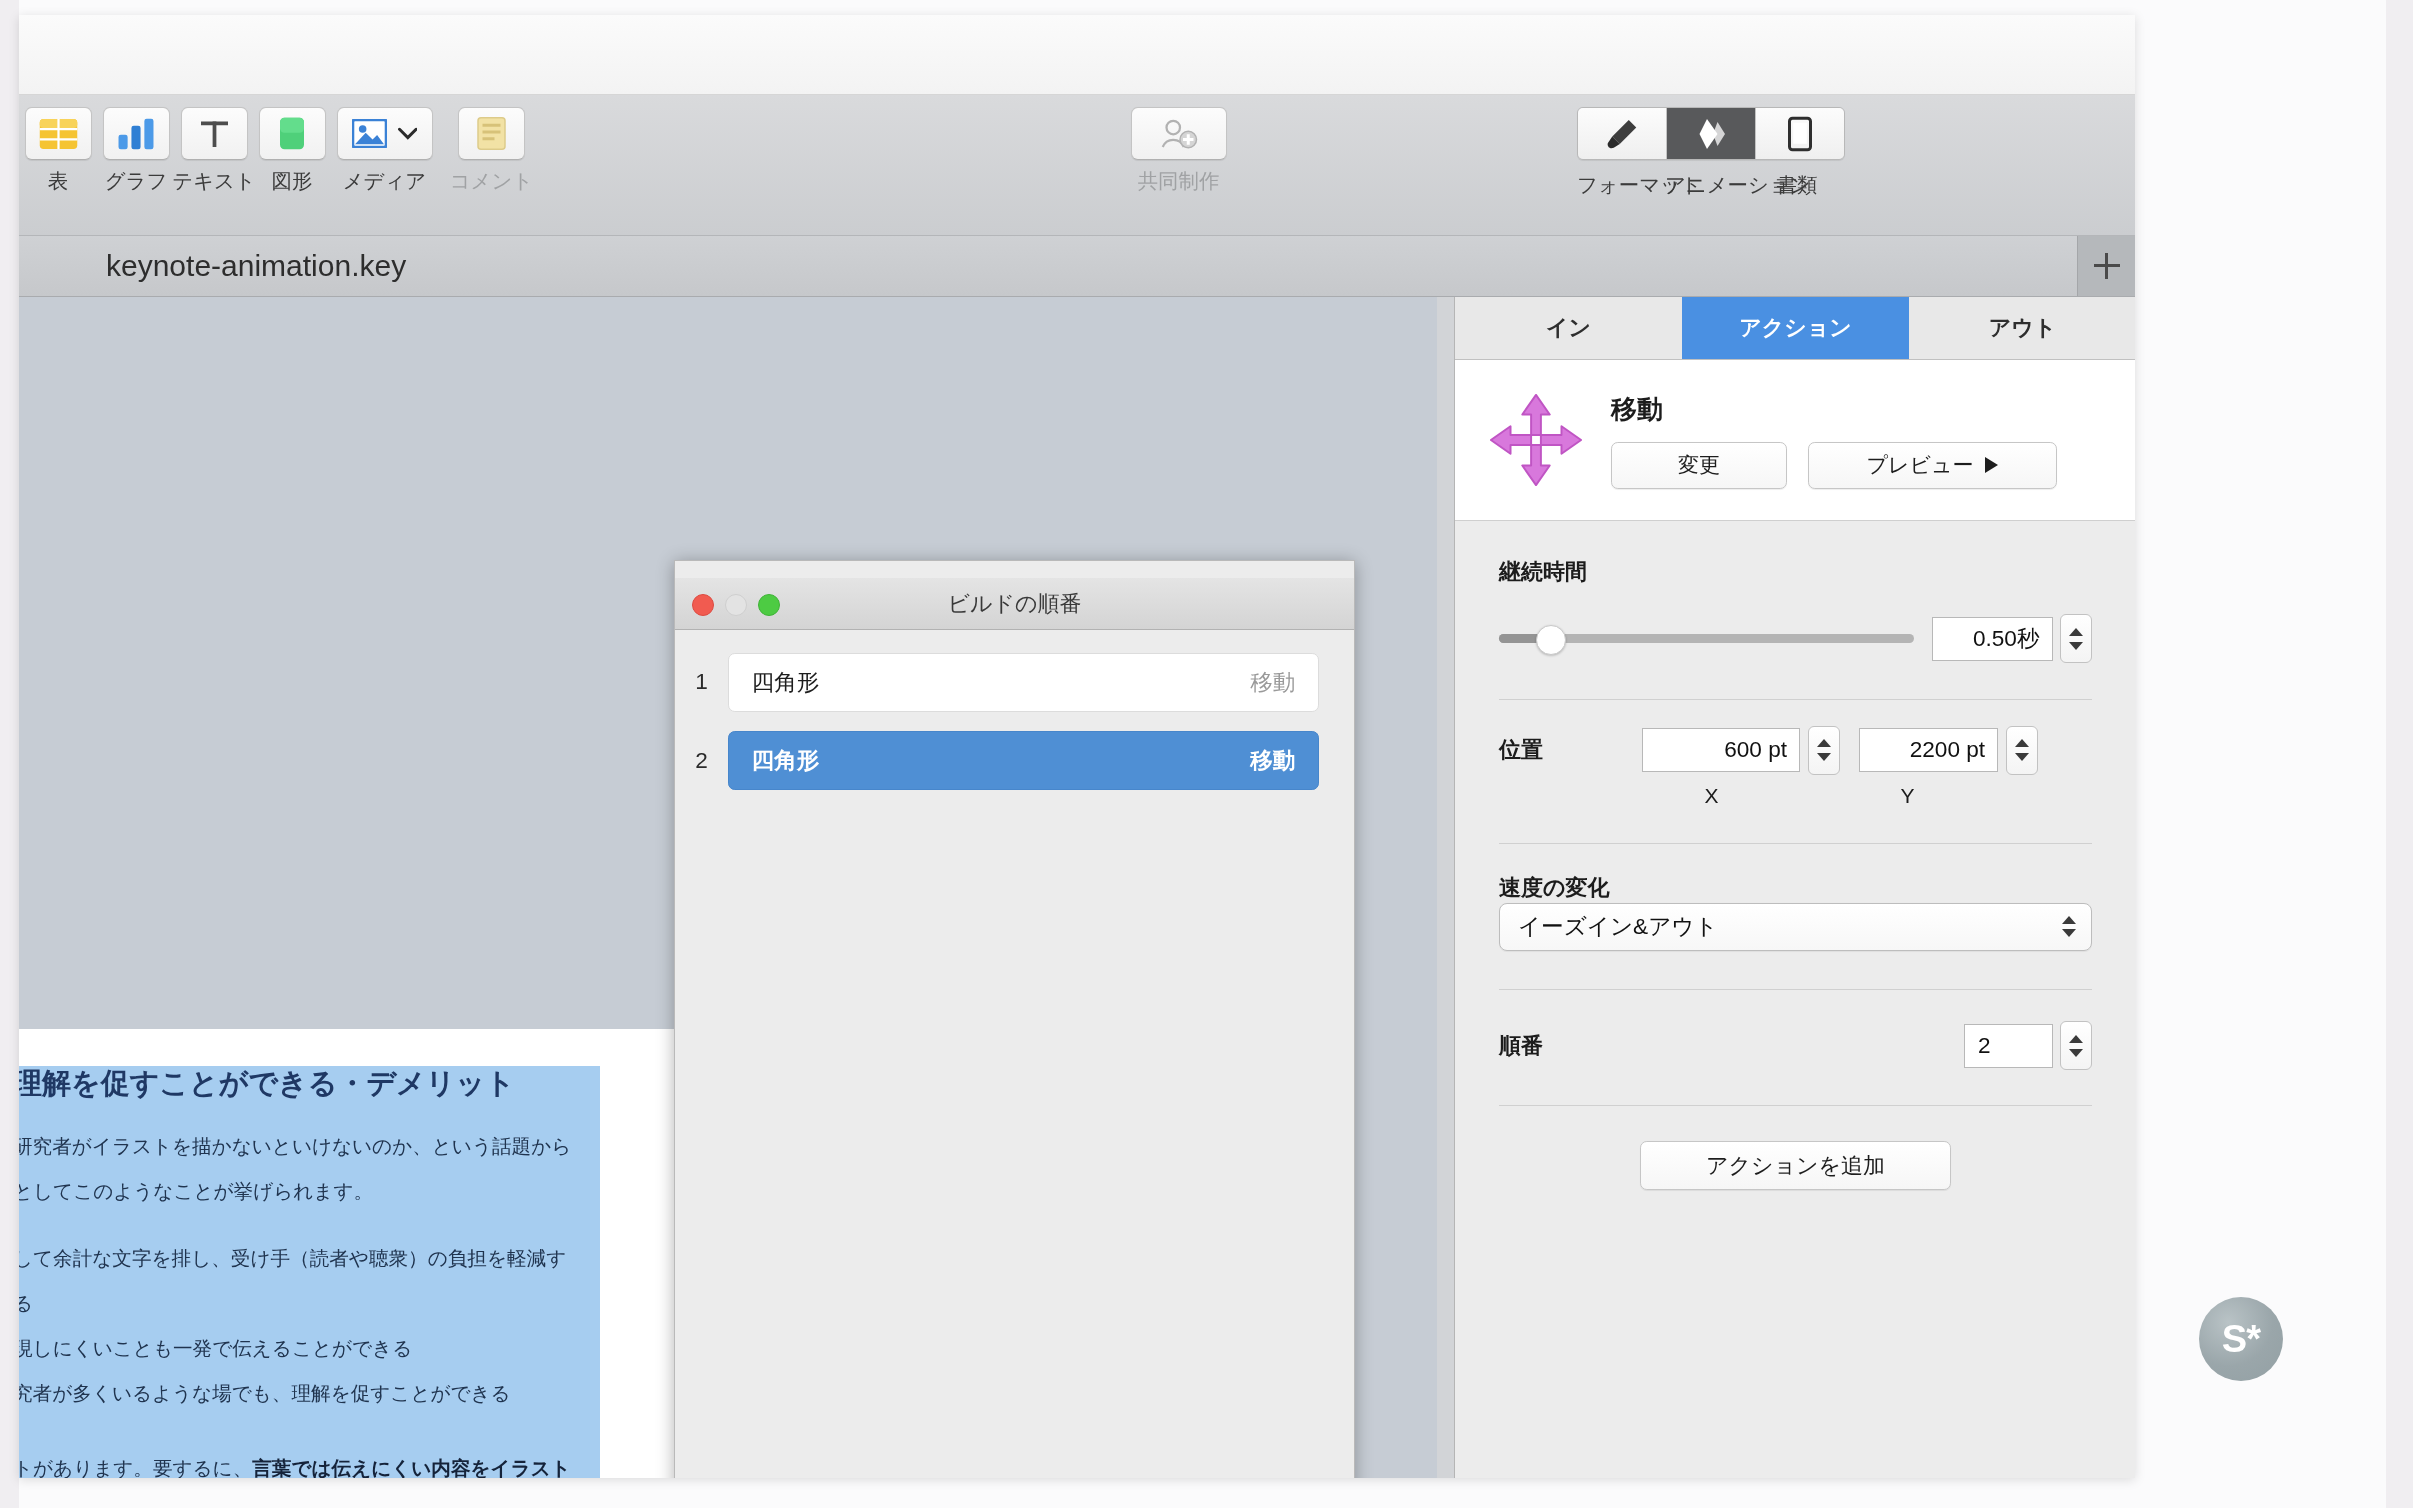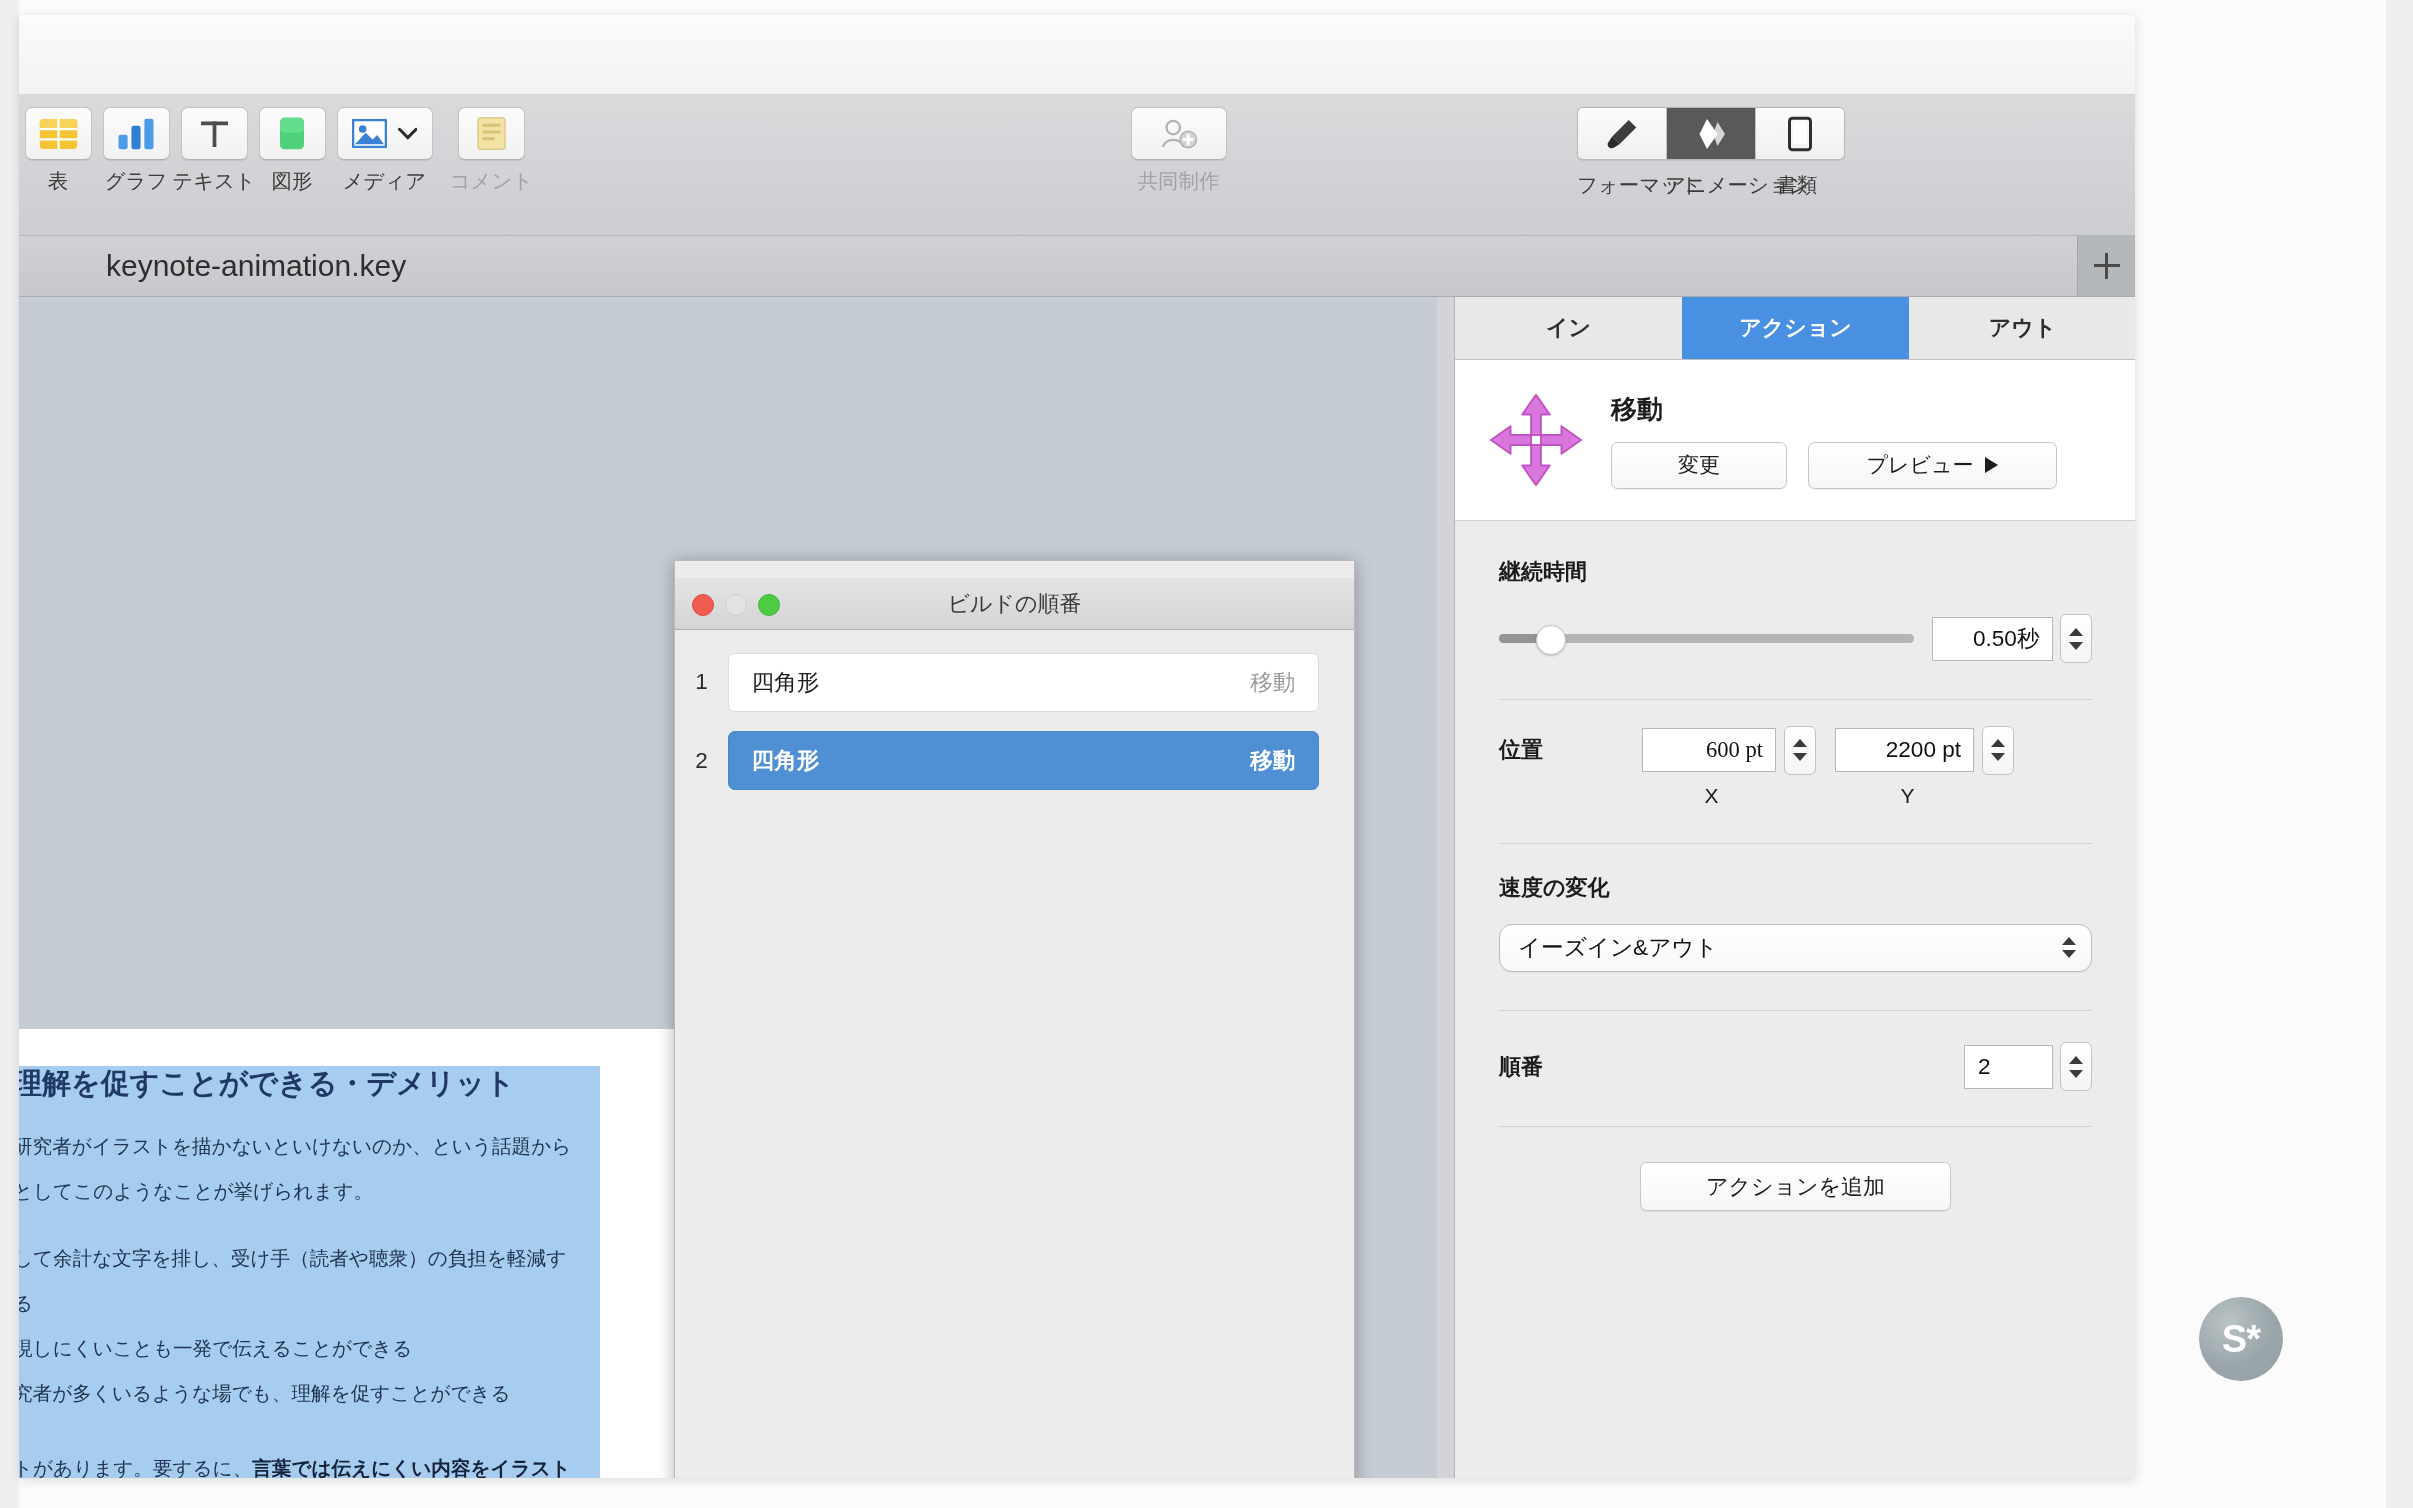--- a/index.html
+++ b/index.html
@@ -302,23 +302,22 @@
   .chev-up { border-bottom: 8.3px solid #3a3a3a; }
   .chev-dn { border-top: 8.3px solid #3a3a3a; }
 
   .pos-row { display: flex; align-items: center; margin-top: 26px; }
   .pos-label { font-size: 22px; color: #1c1c1c; font-weight: bold; width: 128px; }
   .pos-group { display: flex; align-items: center; }
   .axis-labels { display: flex; margin-top: 9px; }
   .axis-l { font-size: 21px; color: #1c1c1c; text-align: center; }
 
   .select-box {
-    margin-top: 21px;
     height: 48px; background: linear-gradient(to bottom,#ffffff 0%,#f7f7f7 100%);
-    border: 0.8px solid #bdbdbd; border-radius: 13px;
+    border: 0.8px solid #bdbdbd; border-radius: 8px;
     box-shadow: 0 0.8px 0.8px rgba(0,0,0,.06);
     display: flex; align-items: center; justify-content: space-between;
     padding: 0 15px 0 18px; box-sizing: border-box;
     font-size: 22.6px; color: #111;
   }
   .sel-chevs { display: flex; flex-direction: column; gap: 5.3px; }
 
   .order-row { display: flex; align-items: center; justify-content: space-between; }
   .order-label { font-size: 22px; color: #1c1c1c; font-weight: bold; }
   .order-field {
@@ -548,21 +547,21 @@
           </div>
         </div>
       </div>
 
       <div class="divider" style="margin-top:36px;"></div>
 
       <div class="insp-section">
         <div class="pos-row">
           <div class="pos-label">位置</div>
           <div class="pos-group" style="margin-left:15px;">
-            <div class="numfield" style="width:134px;font-family:Liberation Serif, serif;">600 pt</div>
+            <div class="numfield" style="width:158px;">600 pt</div>
             <div class="stepper">
               <span class="chev-up"></span>
               <span class="chev-dn"></span>
             </div>
           </div>
           <div class="pos-group" style="margin-left:19.6px;">
             <div class="numfield" style="width:139px;">2200 pt</div>
             <div class="stepper">
               <span class="chev-up"></span>
               <span class="chev-dn"></span>

